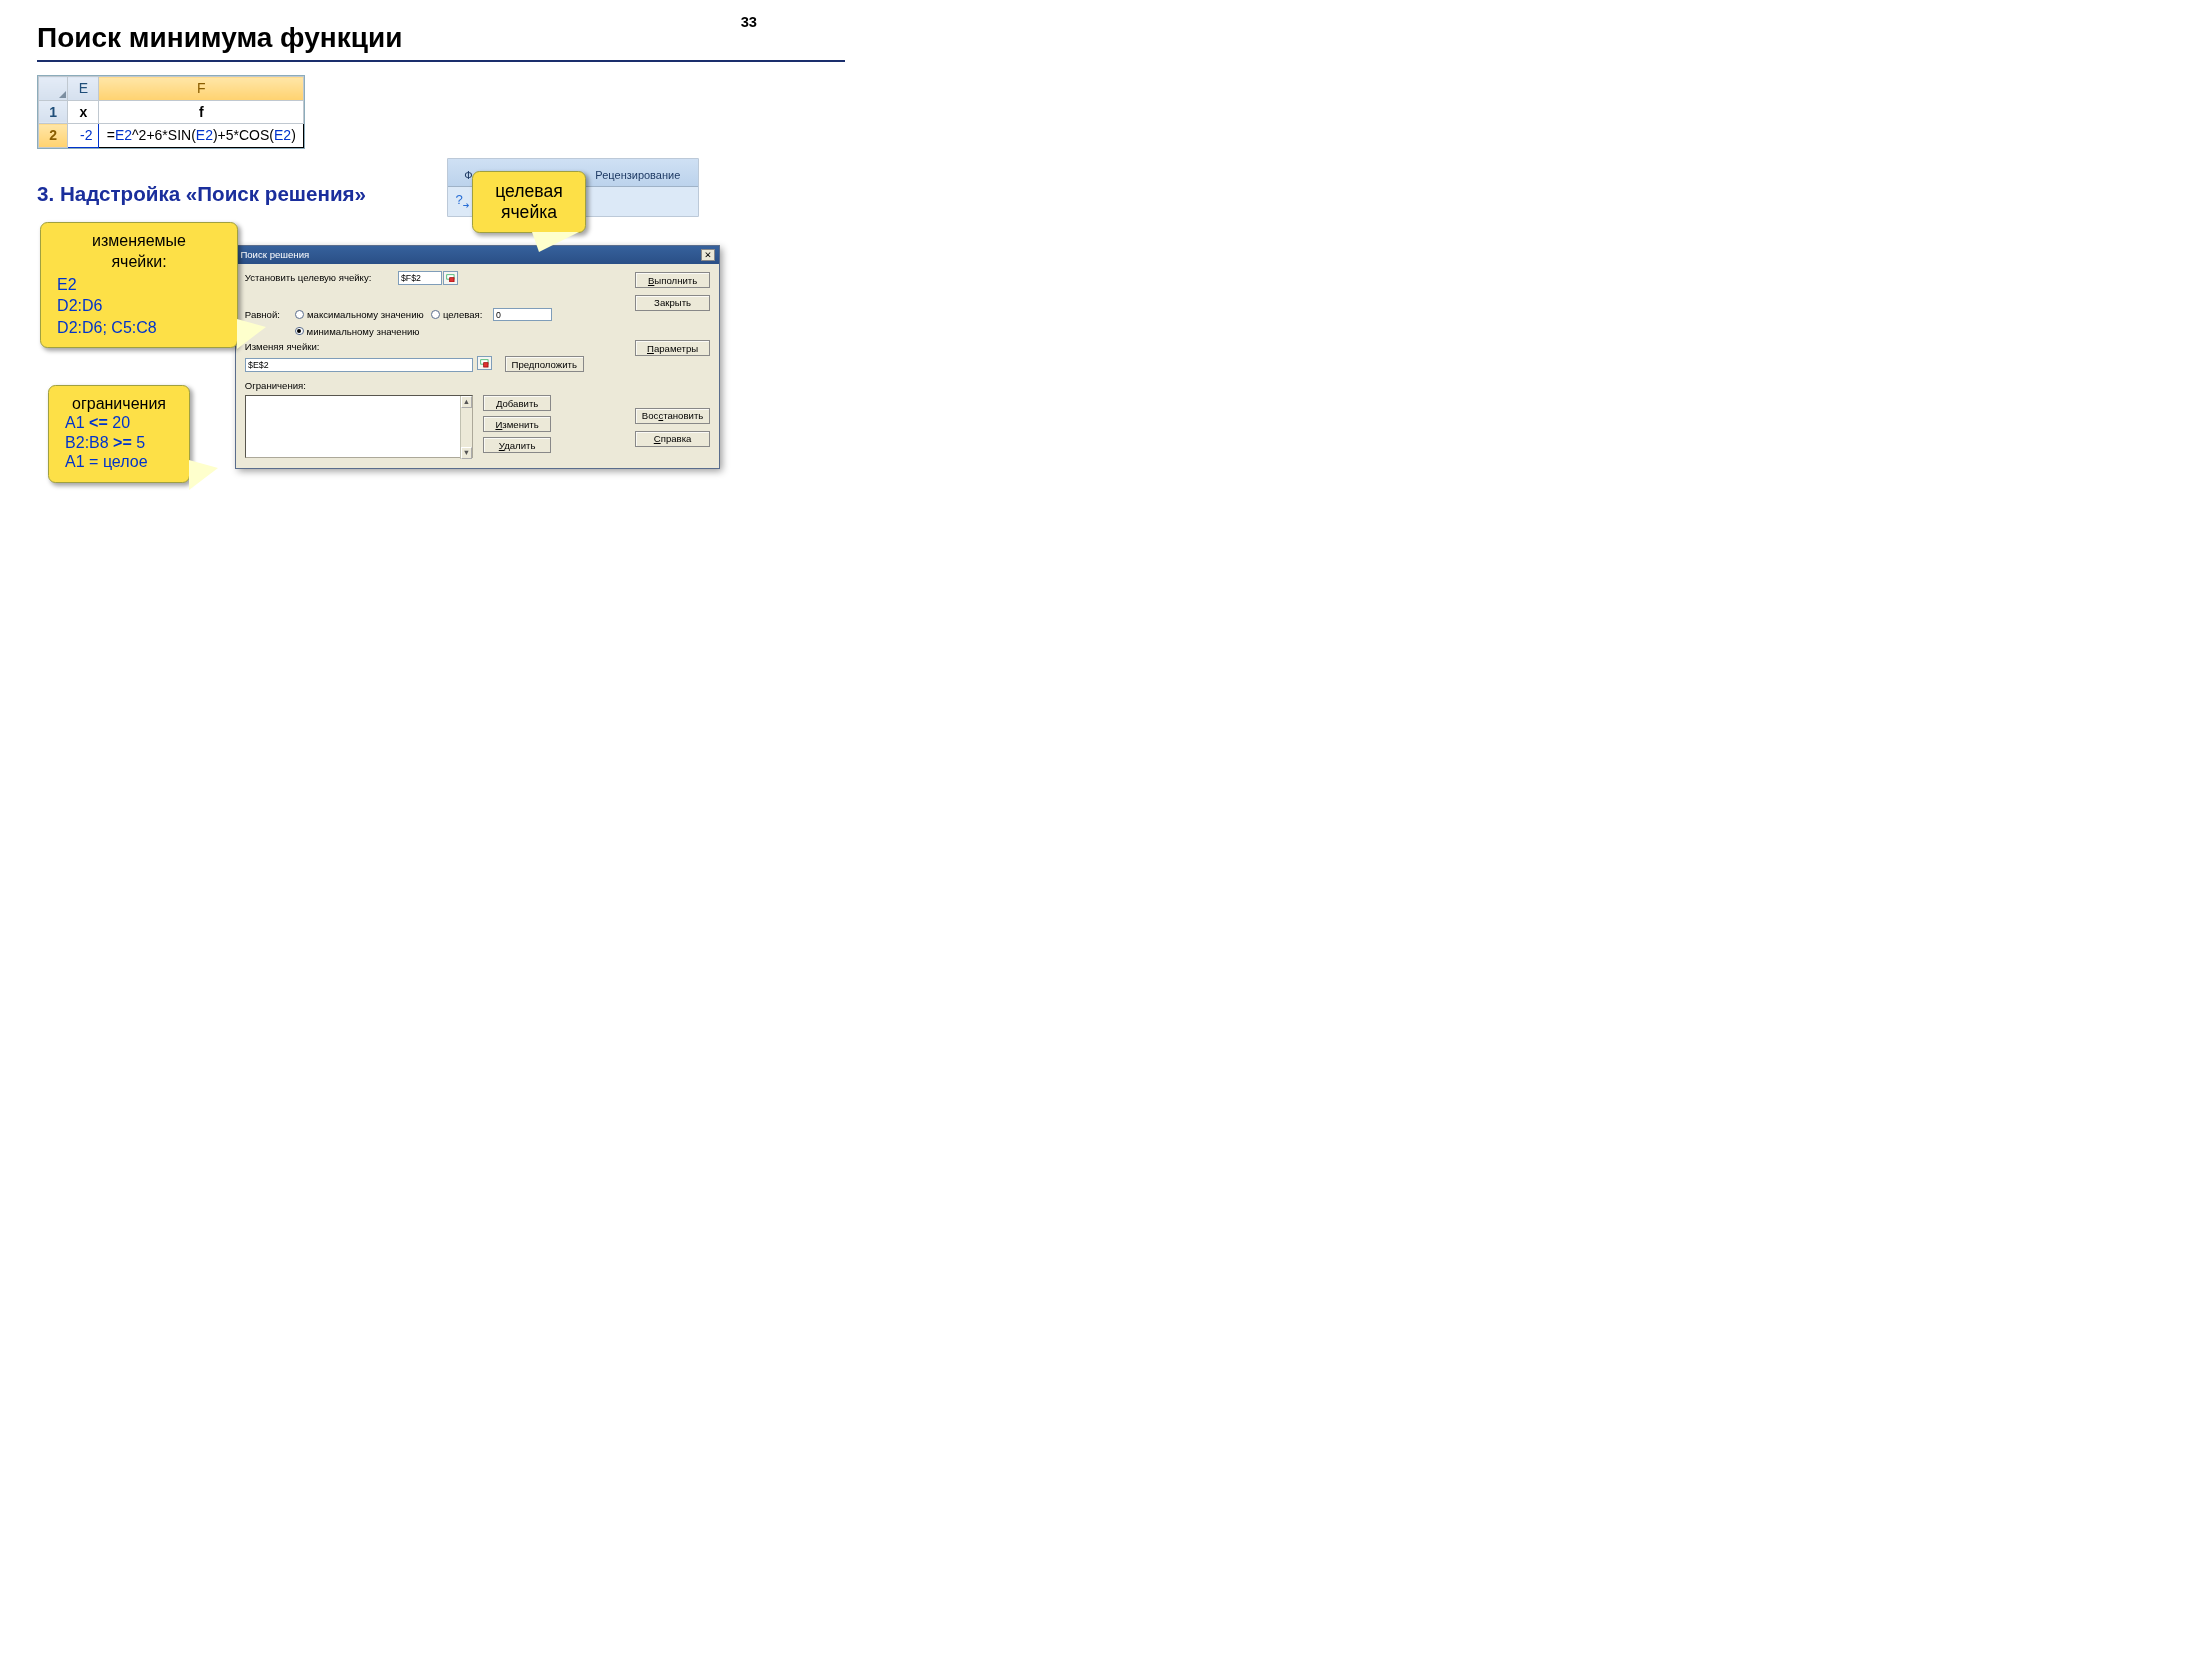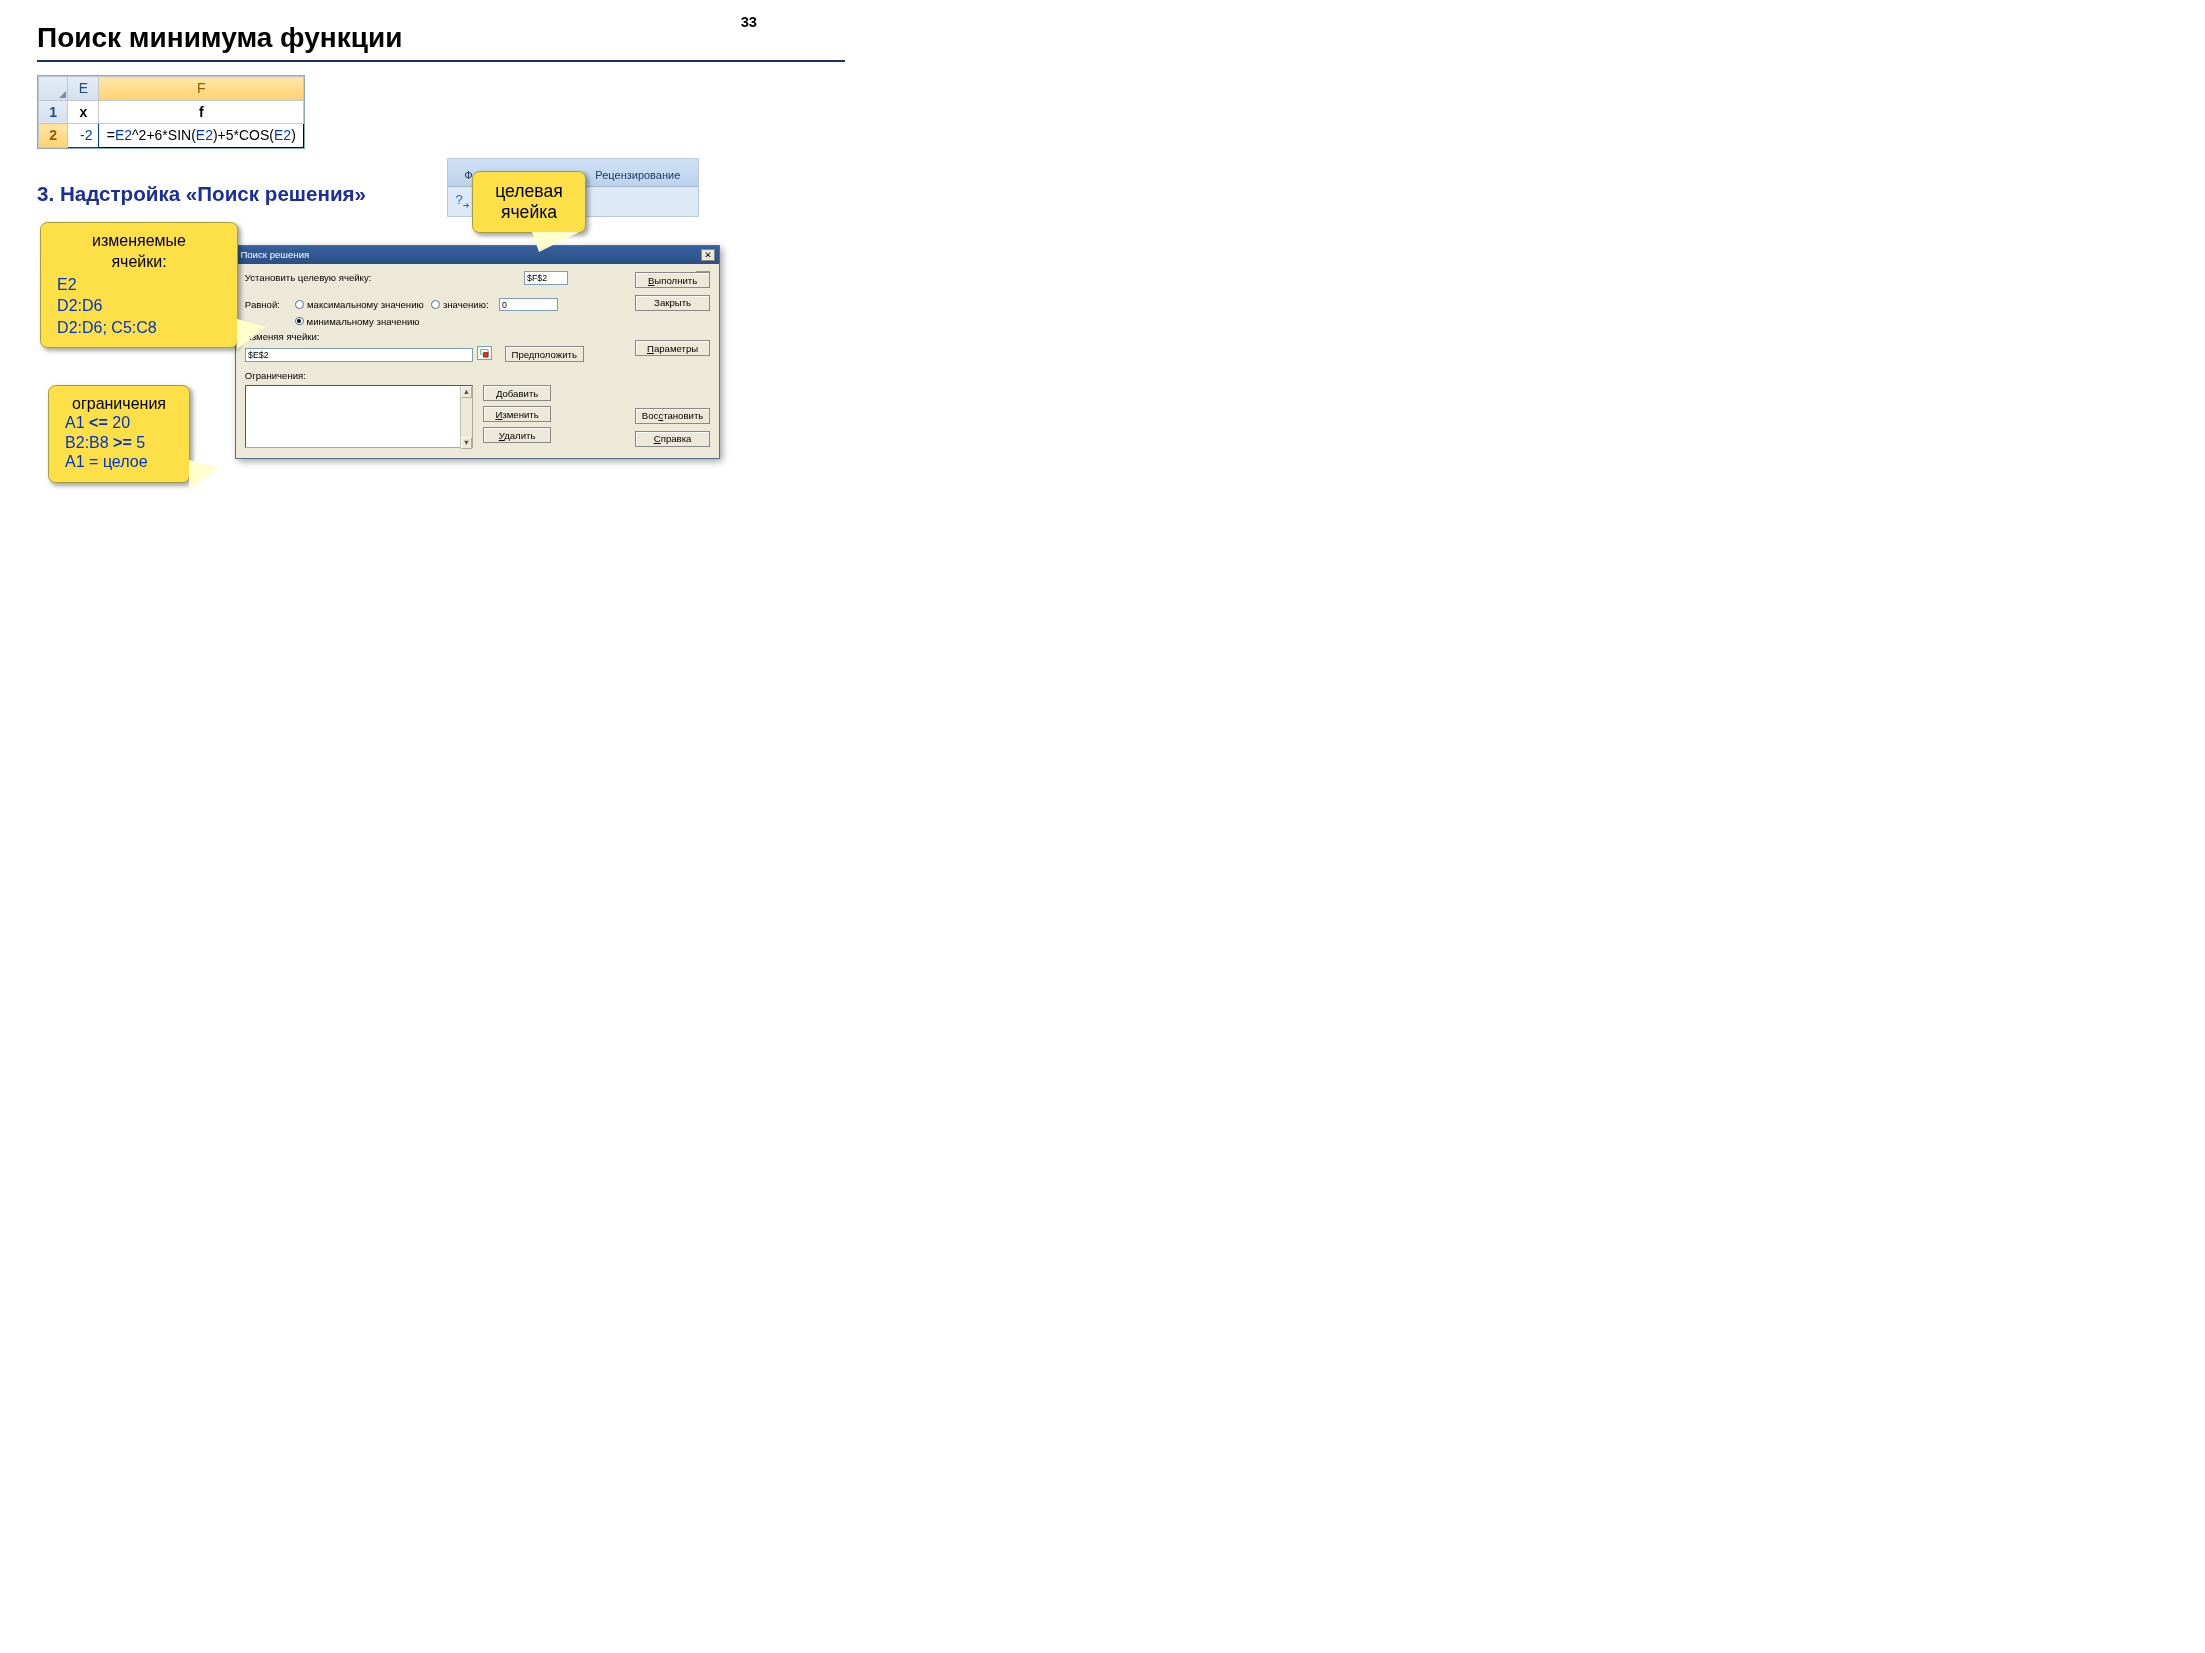--- a/index.html
+++ b/index.html
@@ -242,21 +242,21 @@
     line-height: 10.3px;
     border: 0.7px solid #888;
     font-family: Arial;
     font-size: 8.8px;
     cursor: pointer;
   }
   .dialog-body {
     padding: 7.4px 8.8px 10.3px 8.8px;
     position: relative;
   }
-  .row { display: flex; align-items: center; margin-bottom: 13px; justify-content: space-between; }
+  .row { display: flex; align-items: center; margin-bottom: 23px; }
   .label { font-size: 9.6px; }
   .target-input {
     width: 44px;
     height: 14px;
     border: 0.7px solid #7f9db9;
     background: #fff;
     font-size: 8.8px;
     padding: 0.7px 2.2px;
     margin-left: 5.9px;
   }
@@ -472,21 +472,21 @@
       </div>
 
       <div class="row-equal">
         <span class="label" style="width:43px;">Равной:</span>
         <span class="radio-item">
           <span class="radio"></span>
           <span>максимальному значению</span>
         </span>
         <span class="radio-item">
           <span class="radio"></span>
-          <span>значению:</span>
+          <span>целевая:</span>
         </span>
         <input class="zvalue-input" value="0" style="">
       </div>
 
       <div class="row-equal" style="margin-left:50px;">
         <span class="radio-item">
           <span class="radio checked"></span>
           <span>минимальному значению</span>
         </span>
       </div>

